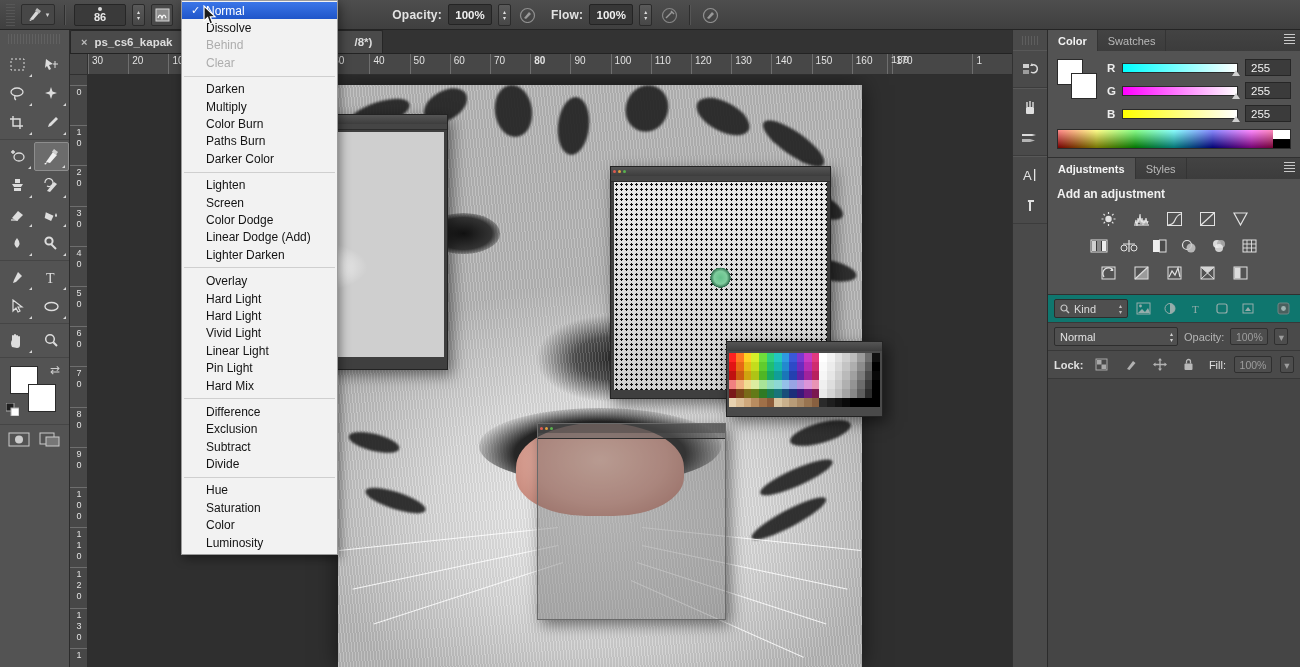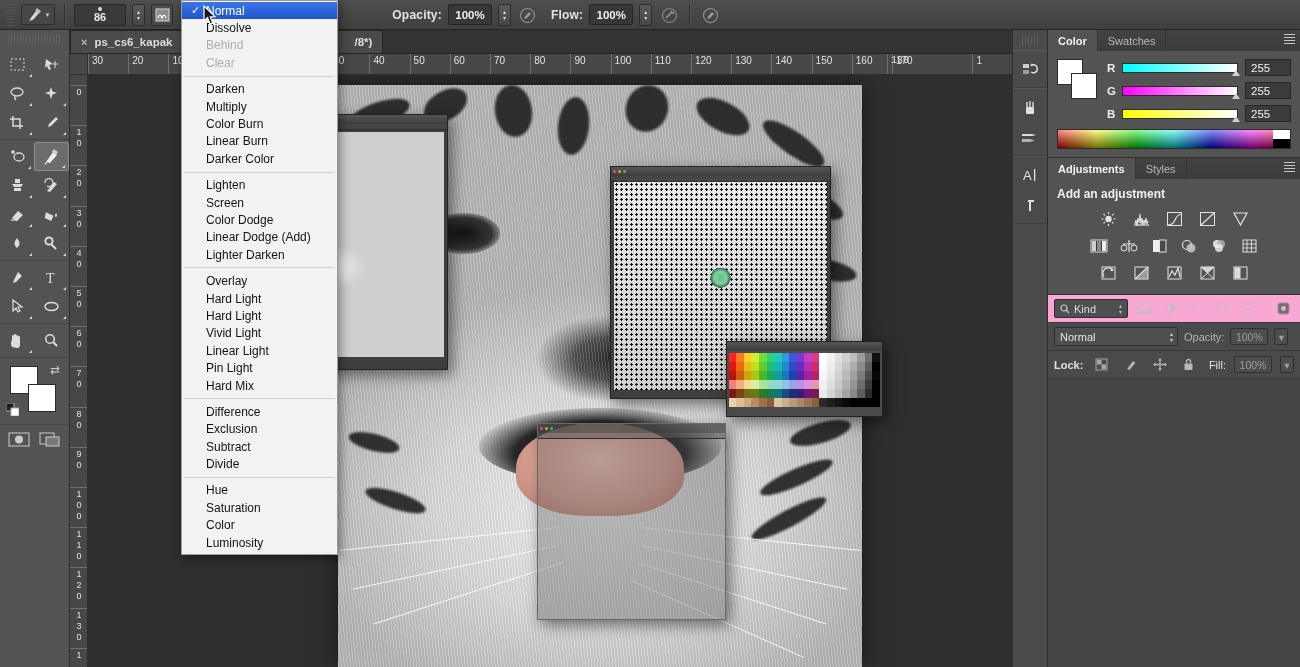--- a/index.html
+++ b/index.html
@@ -210,21 +210,21 @@
     background: linear-gradient(90deg,#ff0000,#ffff00,#00ff00,#00ffff,#0000ff,#ff00ff,#ff0000); position:relative;}
   .spectrum:after{content:"";position:absolute;inset:0;
     background: linear-gradient(180deg, rgba(255,255,255,.55), rgba(0,0,0,.55));}
   .spec-ends{position:absolute;right:0;top:0;width:17px;height:100%;z-index:2;display:flex;flex-direction:column;}
   .spec-ends i{flex:1;display:block;}
 
   .adj-title { color:#f0f0f0; font-size:12px; font-weight:bold; margin-bottom:9px; }
   .adj-row { display:flex; justify-content:center; gap:13px; margin-bottom:9px; }
   .adj-ico { width:20px;height:18px; display:flex;align-items:center;justify-content:center; }
 
-  .filter-row { display:flex; align-items:center; gap:5px; padding:4px 6px; background:#f9a8d4; border-bottom:1px solid #383838;}
+  .filter-row { display:flex; align-items:center; gap:5px; padding:4px 6px; background:#0f766e; border-bottom:1px solid #383838;}
   .kind-box { height:19px; background:#4f4f4f; border:1px solid #2d2d2d; border-radius:2px;
     display:flex;align-items:center;gap:4px;padding:0 5px; color:#dcdcdc; font-size:11px; min-width:74px;}
   .fr-ico { width:21px;height:19px; display:flex;align-items:center;justify-content:center; opacity:.78; }
   .blend-row { display:flex; align-items:center; gap:6px; padding:4px 6px; background:#4a4a4a; border-bottom:1px solid #383838;}
   .blend-sel { width:124px; height:19px; background:#4f4f4f;border:1px solid #2d2d2d;border-radius:2px;
     color:#e2e2e2;font-size:11px;display:flex;align-items:center;padding:0 5px;position:relative;}
   .blend-sel .arr{position:absolute;right:4px;font-size:6px;line-height:6px;color:#cfcfcf;text-align:center;}
   .lbl-dim { color:#b5b5b5; font-size:11px; }
   .dim-field { width:38px;height:17px;background:#4d4d4d;border:1px solid #2f2f2f;border-radius:2px;
     color:#9d9d9d;font-size:10.5px;display:flex;align-items:center;justify-content:center;}
@@ -560,21 +560,21 @@
       </div>
       <div class="tick" style="left: 321.6px;">
         <span>50</span>
       </div>
       <div class="tick" style="left: 361.8px;">
         <span>60</span>
       </div>
       <div class="tick" style="left: 402px;">
         <span>70</span>
       </div>
-      <div class="tick" style="left: 442.2px;">
+      <div class="tick" style="left: 442.2px; font-weight: bold;">
         <span>80</span>
       </div>
       <div class="tick" style="left: 482.4px;">
         <span>90</span>
       </div>
       <div class="tick" style="left: 522.6px;">
         <span>100</span>
       </div>
       <div class="tick" style="left: 562.8px;">
         <span>110</span>
@@ -1202,21 +1202,21 @@
       <div class="dd-item">
         <span>Darken</span>
       </div>
       <div class="dd-item">
         <span>Multiply</span>
       </div>
       <div class="dd-item">
         <span>Color Burn</span>
       </div>
       <div class="dd-item">
-        <span>Linear Burn</span>
+        <span>Paths Burn</span>
       </div>
       <div class="dd-item">
         <span>Darker Color</span>
       </div>
       <div class="dd-sep"></div>
       <div class="dd-item">
         <span>Lighten</span>
       </div>
       <div class="dd-item">
         <span>Screen</span>

